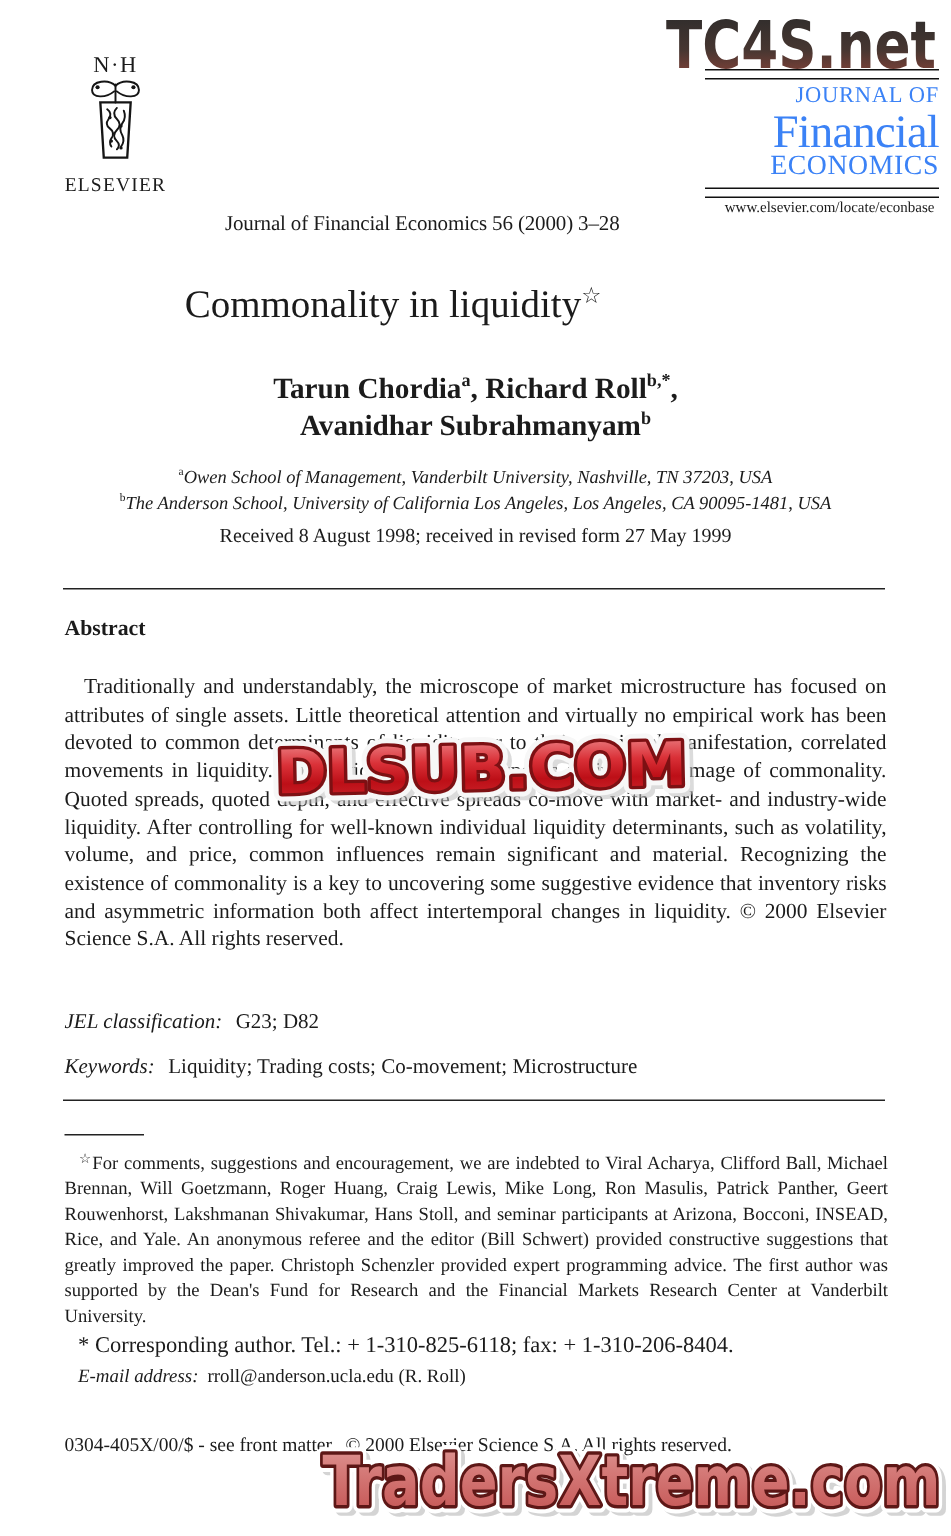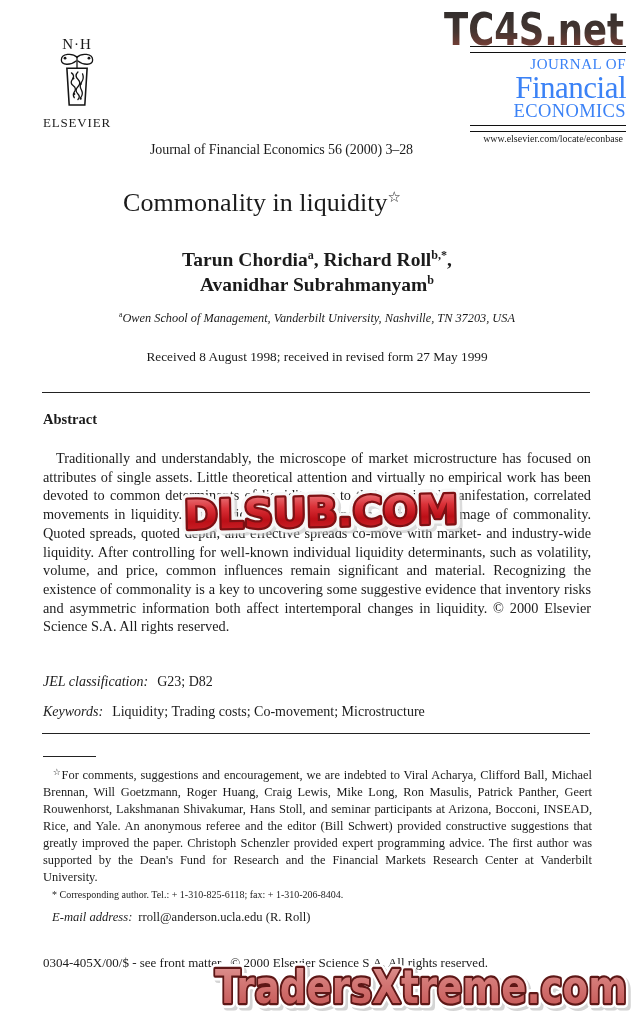--- a/index.html
+++ b/index.html
@@ -45,21 +45,21 @@
   .jel,.keywords{left:43px;font-size:14px;white-space:nowrap;}
   .jel{top:674px;}
   .keywords{top:704px;}
   .lab{font-style:italic;}
   .val{margin-left:9px;}
 
   
   .footnote{left:43px;top:764px;width:549px;font-size:12.4px;line-height:17px;text-align:justify;}
   .footnote .mark{font-size:9px;vertical-align:4px;}
   .fn-indent{display:inline-block;width:9px;}
-  .corr{left:43px;top:889px;width:560px;font-size:10px;white-space:nowrap;}
+  .corr{left:43px;top:889px;width:560px;font-size:15px;white-space:nowrap;}
   .email{left:43px;top:910px;width:560px;font-size:12.6px;white-space:nowrap;}
   .email .lab{margin-left:9px;}
   .email .val{margin-left:6px;}
 
   
   .footer{left:43px;top:953px;font-size:13px;line-height:20px;white-space:nowrap;}
   .copyright{margin-left:9px;}
   .pii-val{margin-left:6px;letter-spacing:3px;}
 
   
@@ -122,20 +122,21 @@
 
   <div class="abs title"><span>Commonality in liquidity</span><span class="star">☆</span></div>
 
   <div class="abs authors">
     <div><span>Tarun Chordia</span><sup>a</sup><span>, Richard Roll</span><sup>b,*</sup><span>,</span></div>
     <div><span>Avanidhar Subrahmanyam</span><sup>b</sup></div>
   </div>
 
   <div class="abs affils">
     <div><sup>a</sup><span>Owen School of Management, Vanderbilt University, Nashville, TN 37203, USA</span></div>
+    <div><sup>b</sup><span>The Anderson School, University of California Los Angeles, Los Angeles, CA 90095-1481, USA</span></div>
   </div>
 
   <div class="abs received">Received 8 August 1998; received in revised form 27 May 1999</div>
 
   <div class="abs hr hr1"></div>
 
   <div class="abs abstract-head">Abstract</div>
   <div class="abs abstract-body">Traditionally and understandably, the microscope of market microstructure has focused on attributes of single assets. Little theoretical attention and virtually no empirical work has been devoted to common determinants of liquidity nor to their empirical manifestation, correlated movements in liquidity. But a wider-angle lens exposes an imposing image of commonality. Quoted spreads, quoted depth, and effective spreads co-move with market- and industry-wide liquidity. After controlling for well-known individual liquidity determinants, such as volatility, volume, and price, common influences remain significant and material. Recognizing the existence of commonality is a key to uncovering some suggestive evidence that inventory risks and asymmetric information both affect intertemporal changes in liquidity.  ©  2000 Elsevier Science S.A. All rights reserved.</div>
 
   <svg class="abs wm wm-mid" width="300" height="62" viewBox="0 0 300 62">

